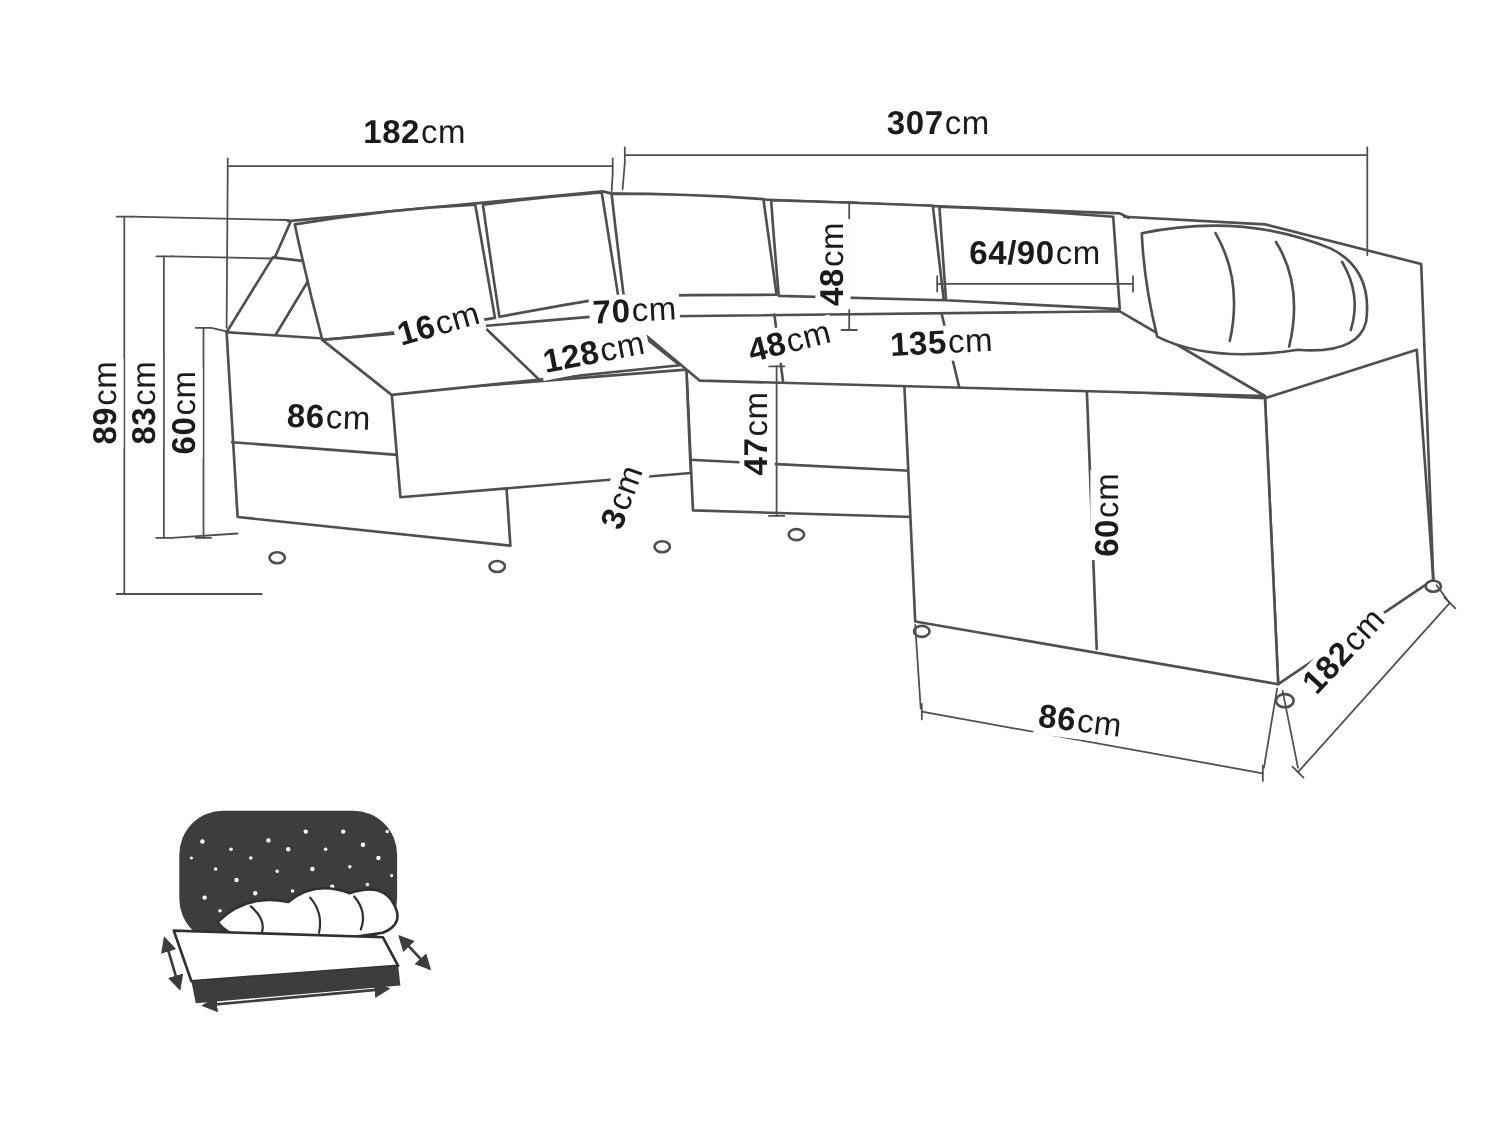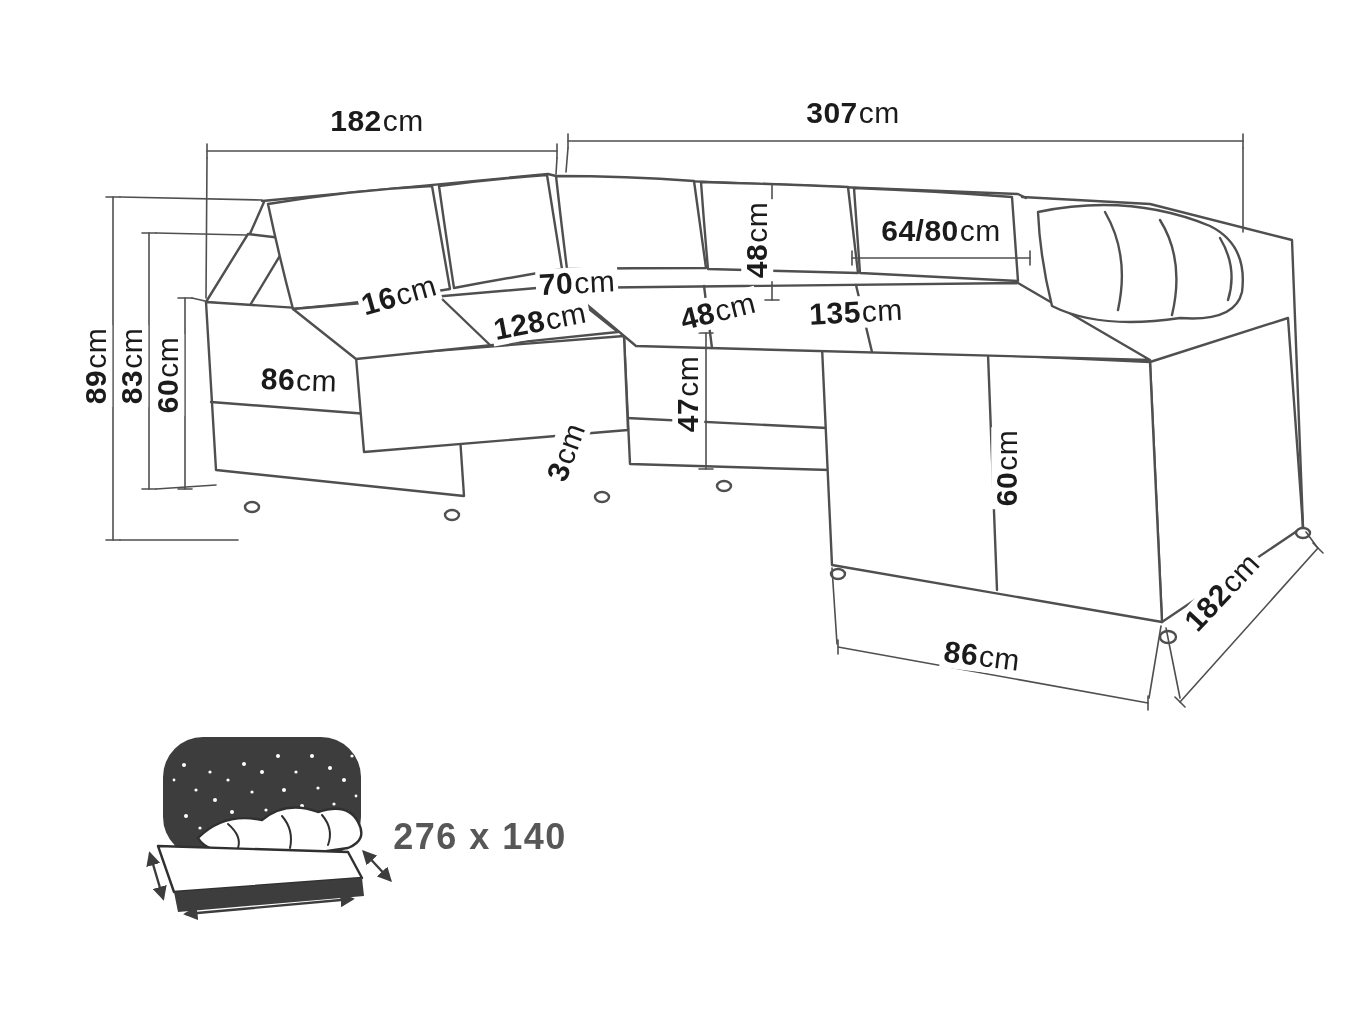--- a/index.html
+++ b/index.html
@@ -216,22 +216,21 @@
   <div class="dim" style="left:96px;top:366px;transform:translate(-50%,-50%) rotate(-90deg);"><span class="num">89</span><span class="unit">cm</span></div>
   <div class="dim" style="left:132px;top:366px;transform:translate(-50%,-50%) rotate(-90deg);"><span class="num">83</span><span class="unit">cm</span></div>
   <div class="dim" style="left:168px;top:375px;transform:translate(-50%,-50%) rotate(-90deg);"><span class="num">60</span><span class="unit">cm</span></div>
   <div class="dim" style="left:399px;top:295px;transform:translate(-50%,-50%) rotate(-16deg);"><span class="num">16</span><span class="unit">cm</span></div>
   <div class="dim" style="left:577px;top:283px;transform:translate(-50%,-50%) rotate(-3deg);"><span class="num">70</span><span class="unit">cm</span></div>
   <div class="dim" style="left:540px;top:321px;transform:translate(-50%,-50%) rotate(-11deg);"><span class="num">128</span><span class="unit">cm</span></div>
   <div class="dim" style="left:299px;top:380px;transform:translate(-50%,-50%) rotate(2deg);"><span class="num">86</span><span class="unit">cm</span></div>
   <div class="dim" style="left:757px;top:240px;transform:translate(-50%,-50%) rotate(-90deg);"><span class="num">48</span><span class="unit">cm</span></div>
   <div class="dim" style="left:718px;top:311px;transform:translate(-50%,-50%) rotate(-14deg);"><span class="num">48</span><span class="unit">cm</span></div>
   <div class="dim" style="left:856px;top:312px;transform:translate(-50%,-50%) rotate(-3deg);"><span class="num">135</span><span class="unit">cm</span></div>
-  <div class="dim" style="left:941px;top:231px;transform:translate(-50%,-50%);"><span class="num">64/80</span><span class="unit">cm</span></div>
+  <div class="dim" style="left:941px;top:231px;transform:translate(-50%,-50%);"><span class="num">64/90</span><span class="unit">cm</span></div>
   <div class="dim" style="left:688px;top:394px;transform:translate(-50%,-50%) rotate(-90deg);"><span class="num">47</span><span class="unit">cm</span></div>
   <div class="dim" style="left:566px;top:452px;transform:translate(-50%,-50%) rotate(-70deg);"><span class="num">3</span><span class="unit">cm</span></div>
   <div class="dim" style="left:1007px;top:468px;transform:translate(-50%,-50%) rotate(-90deg);"><span class="num">60</span><span class="unit">cm</span></div>
   <div class="dim" style="left:1222px;top:592px;transform:translate(-50%,-50%) rotate(-47deg);"><span class="num">182</span><span class="unit">cm</span></div>
   <div class="dim" style="left:982px;top:656px;transform:translate(-50%,-50%) rotate(7deg);"><span class="num">86</span><span class="unit">cm</span></div>
 
-  <div class="dim bed-size" style="left:480px;top:837px;transform:translate(-50%,-50%);"><span class="num">276 x 140</span></div>
 
 </div>
 
 </body></html>

